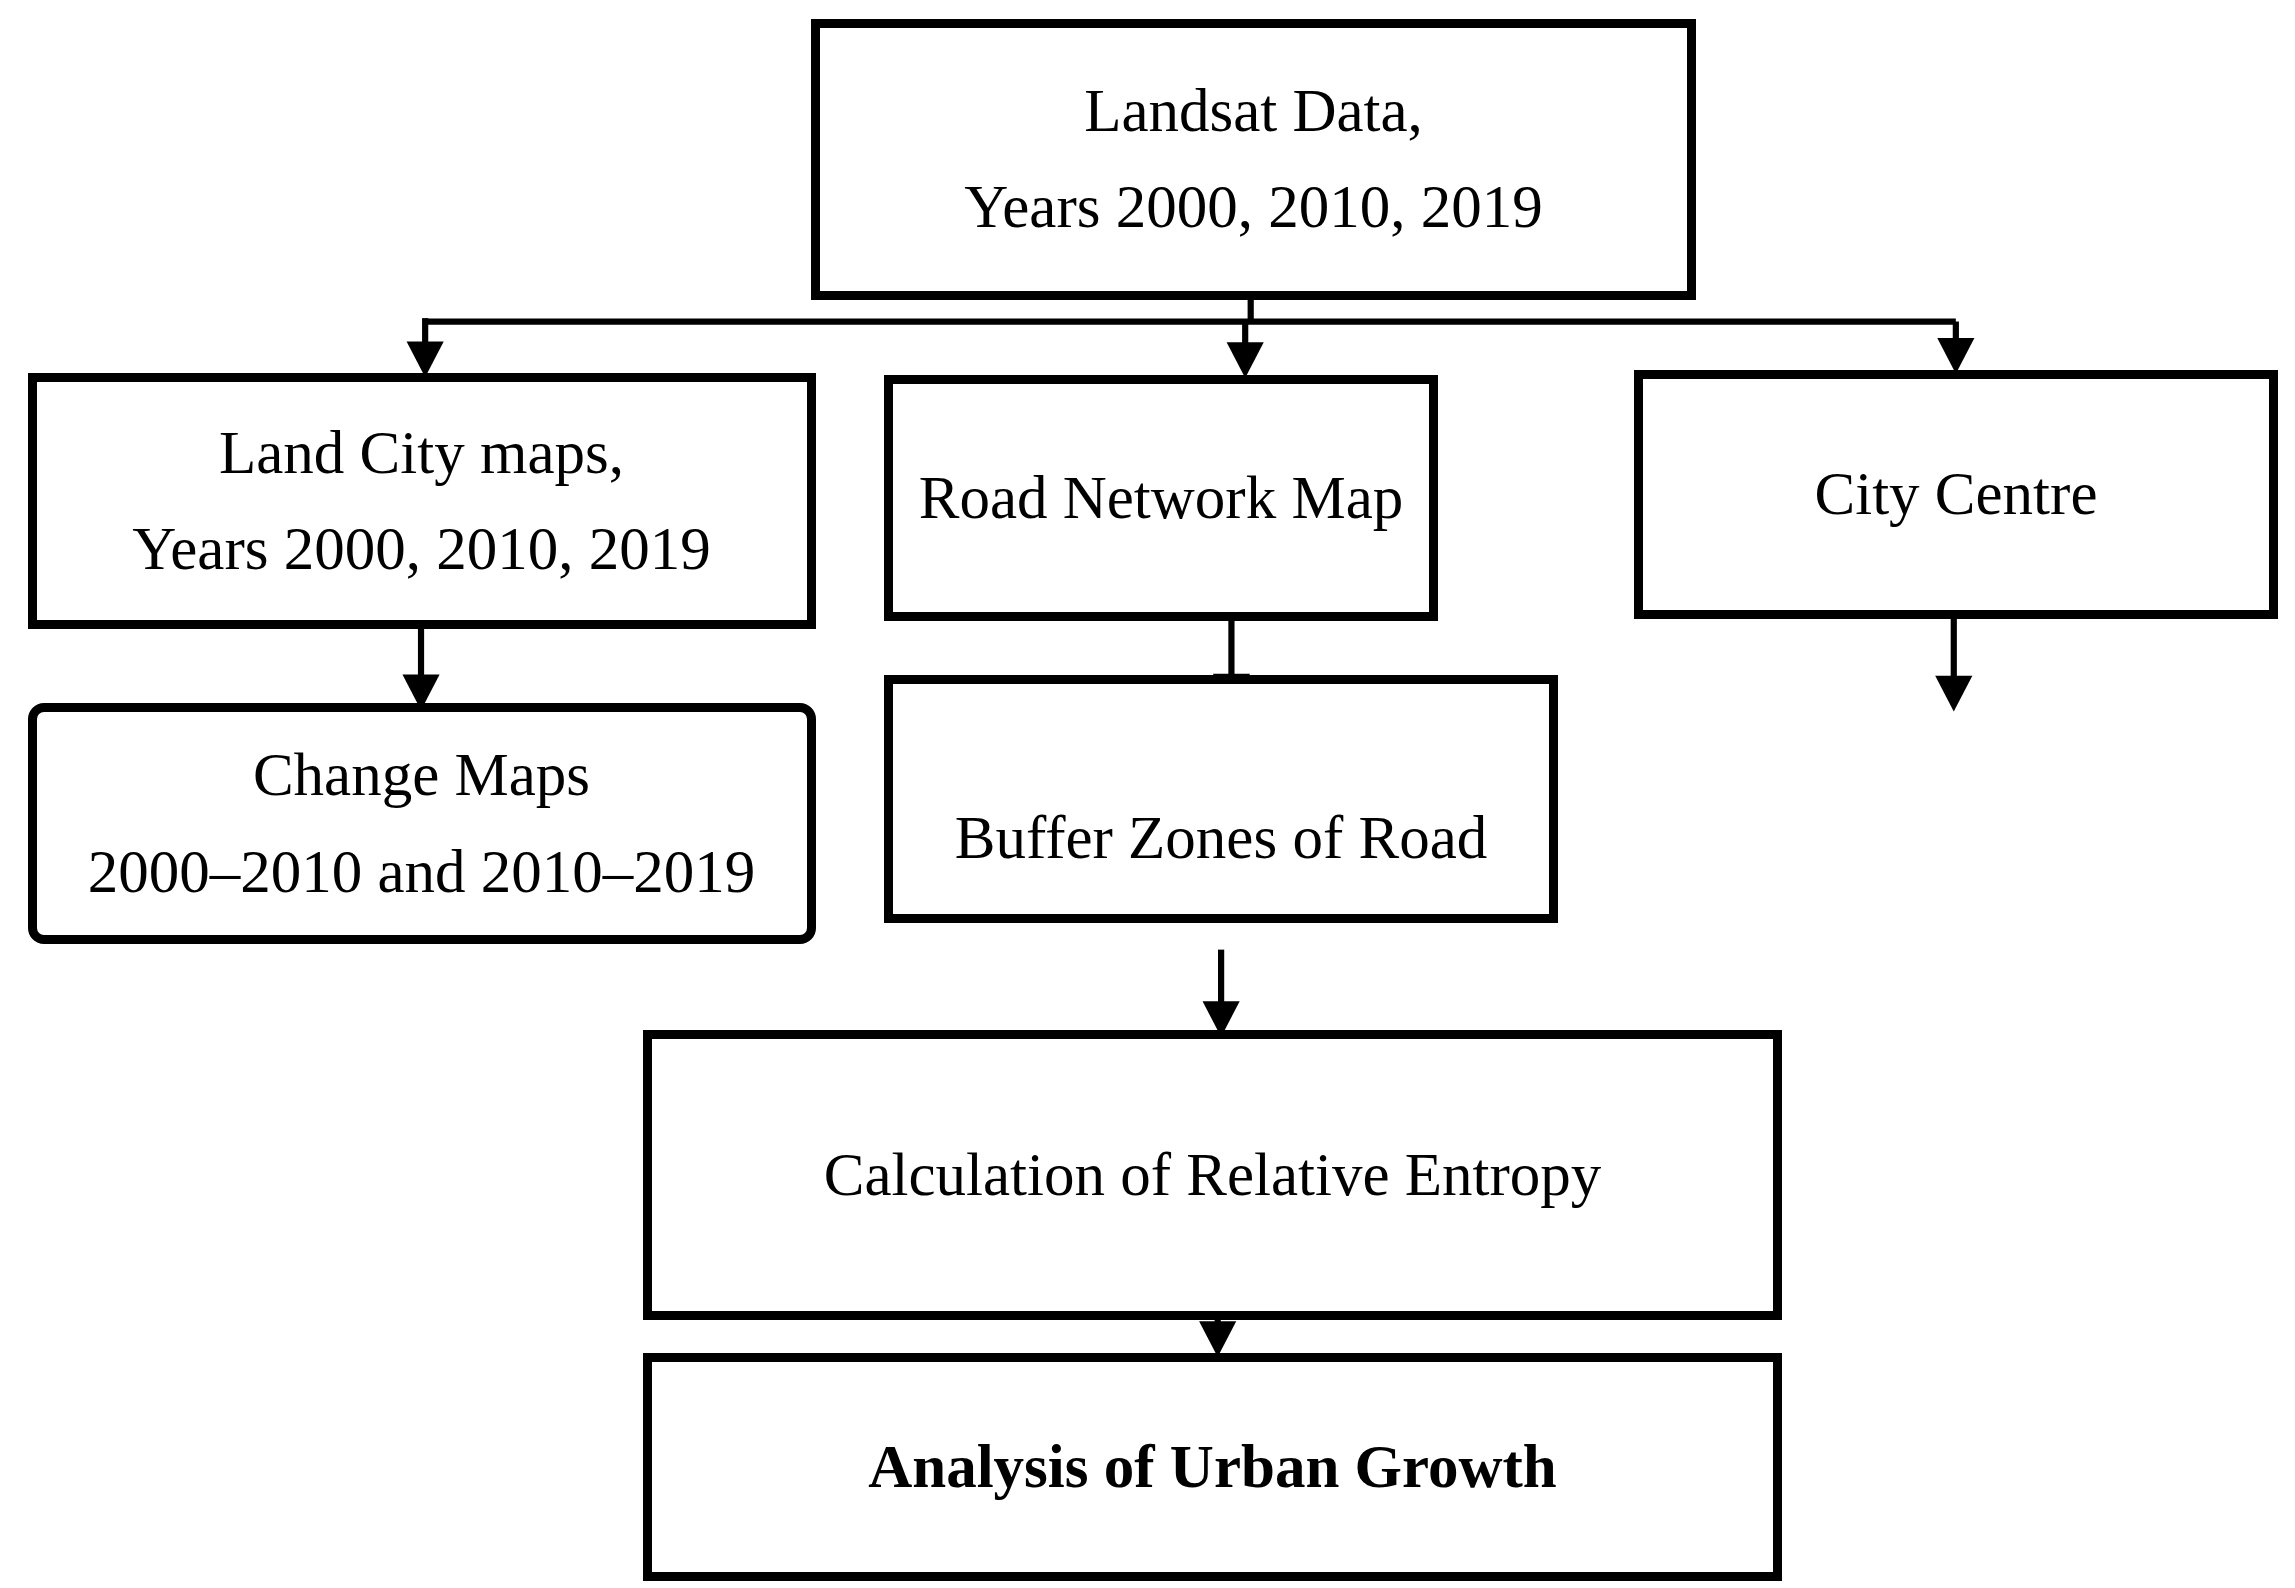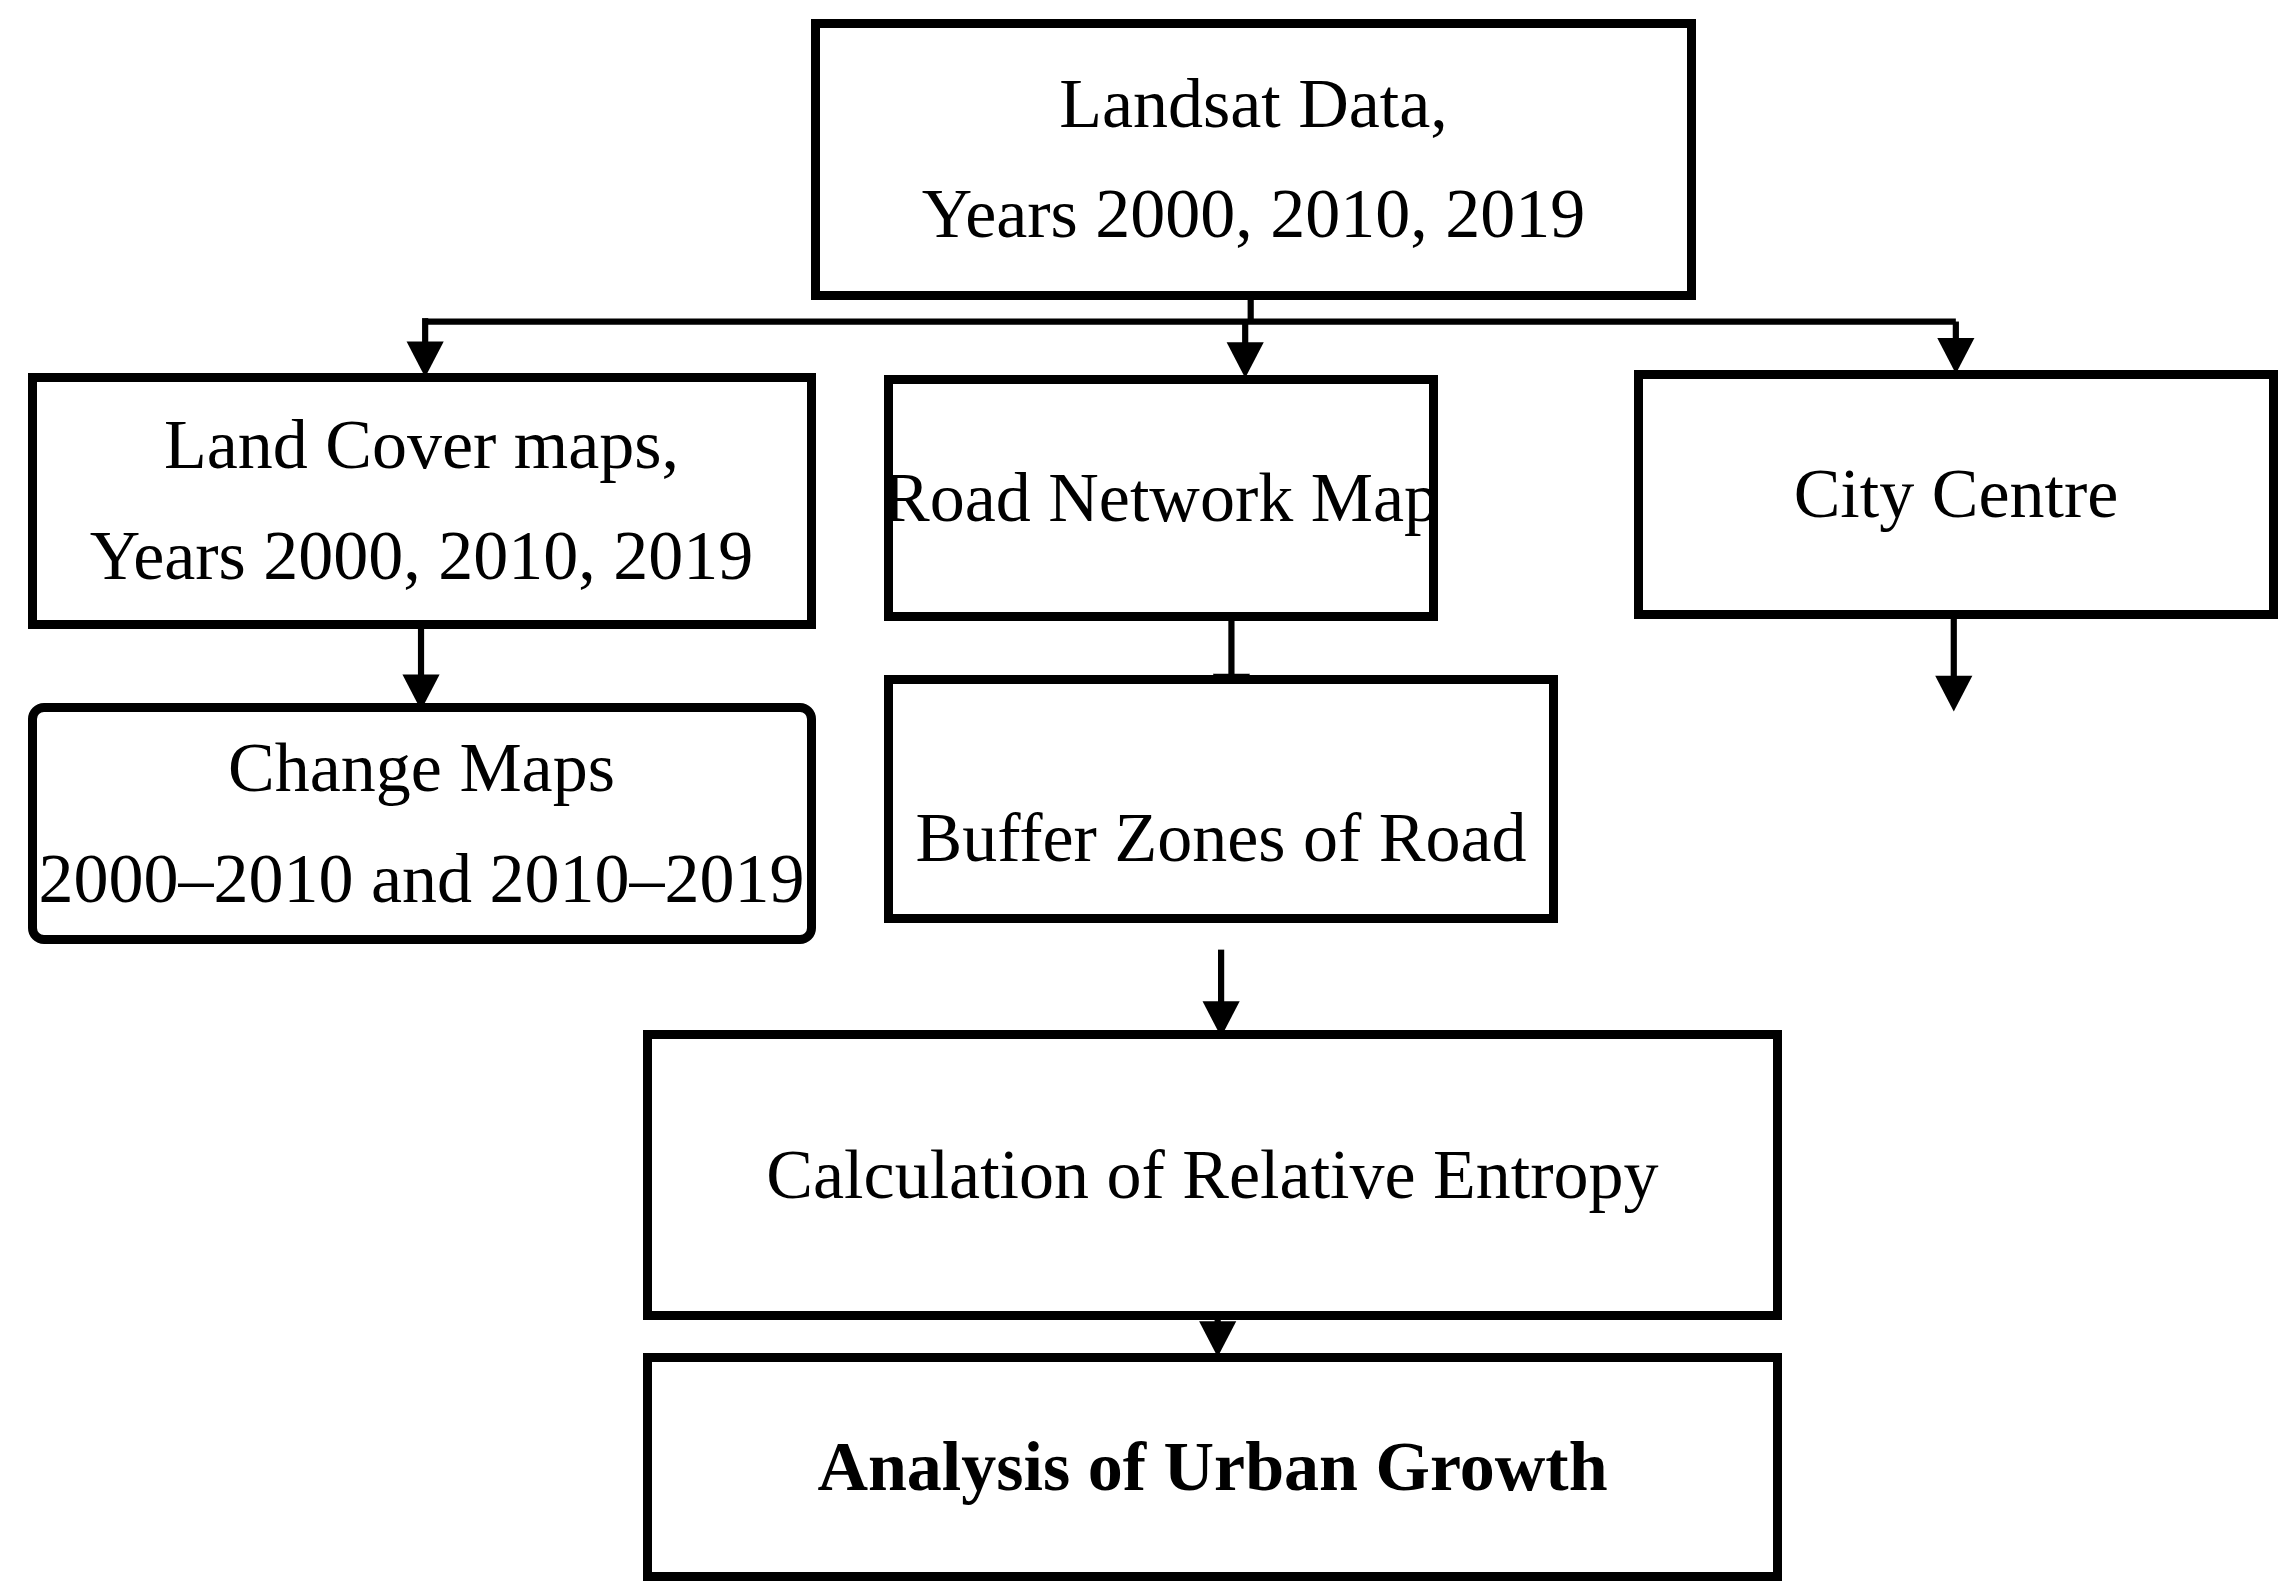--- a/index.html
+++ b/index.html
@@ -17,21 +17,21 @@
   .node {
     position: absolute;
     box-sizing: border-box;
     border: 9px solid #000000;
     background: #ffffff;
     display: flex;
     flex-direction: column;
     align-items: center;
     justify-content: center;
     font-family: "Liberation Serif", "DejaVu Serif", serif;
-    font-size: 70px;
+    font-size: 61px;
     line-height: 1.58;
     color: #000000;
     white-space: nowrap;
   }
   .node .line { display: block; }
   
   .n-landsat      { left: 811px; top: 18.6px;   width: 885px; height: 281px; }
   .n-landcover    { left: 27.5px;   top: 373px;  width: 788px; height: 256px; }
   .n-roadnetwork  { left: 884px; top: 375px;  width: 554px;  height: 246px; }
   .n-citycentre   { left: 1634px; top: 370px;  width: 644px;  height: 249px; }
@@ -101,21 +101,21 @@
       <polygon points="1770,1972 1743,1920 1797,1920"></polygon>
     </g>
   </svg>
 
   <div class="node n-landsat">
     <span class="line">Landsat Data,</span>
     <span class="line">Years 2000, 2010, 2019</span>
   </div>
 
   <div class="node n-landcover">
-    <span class="line">Land Cover maps,</span>
+    <span class="line">Land City maps,</span>
     <span class="line">Years 2000, 2010, 2019</span>
   </div>
 
   <div class="node n-roadnetwork">
     <span class="line">Road Network Map</span>
   </div>
 
   <div class="node n-citycentre">
     <span class="line">City Centre</span>
   </div>

